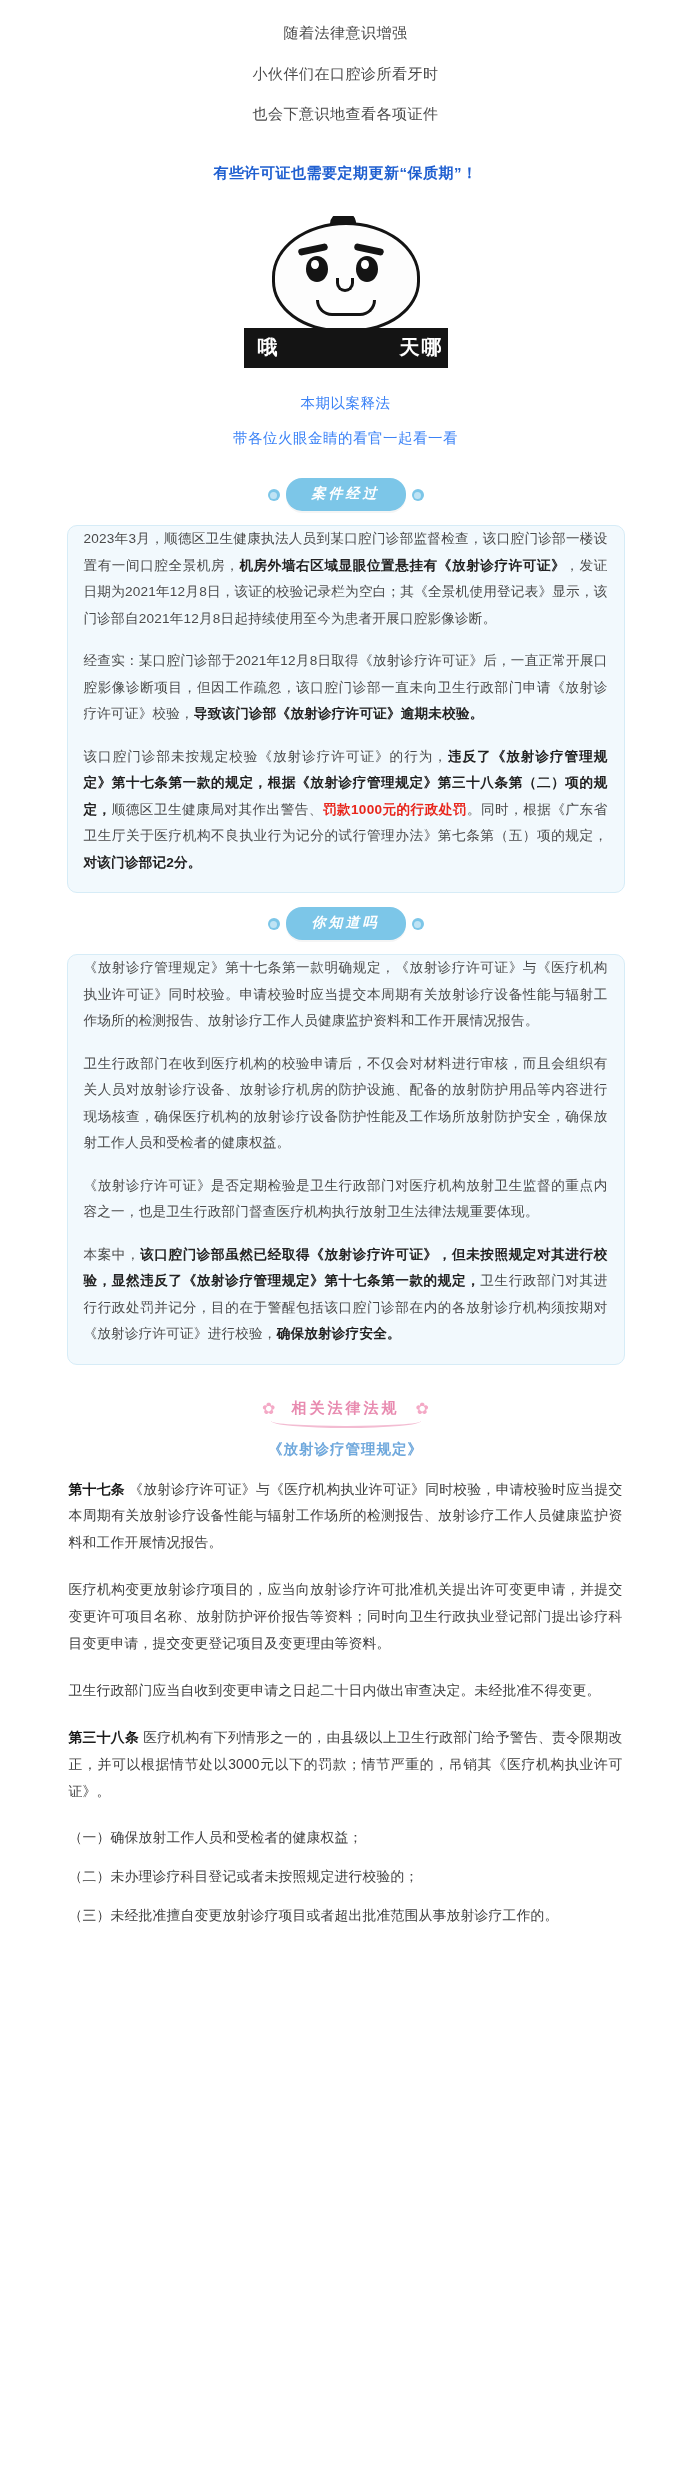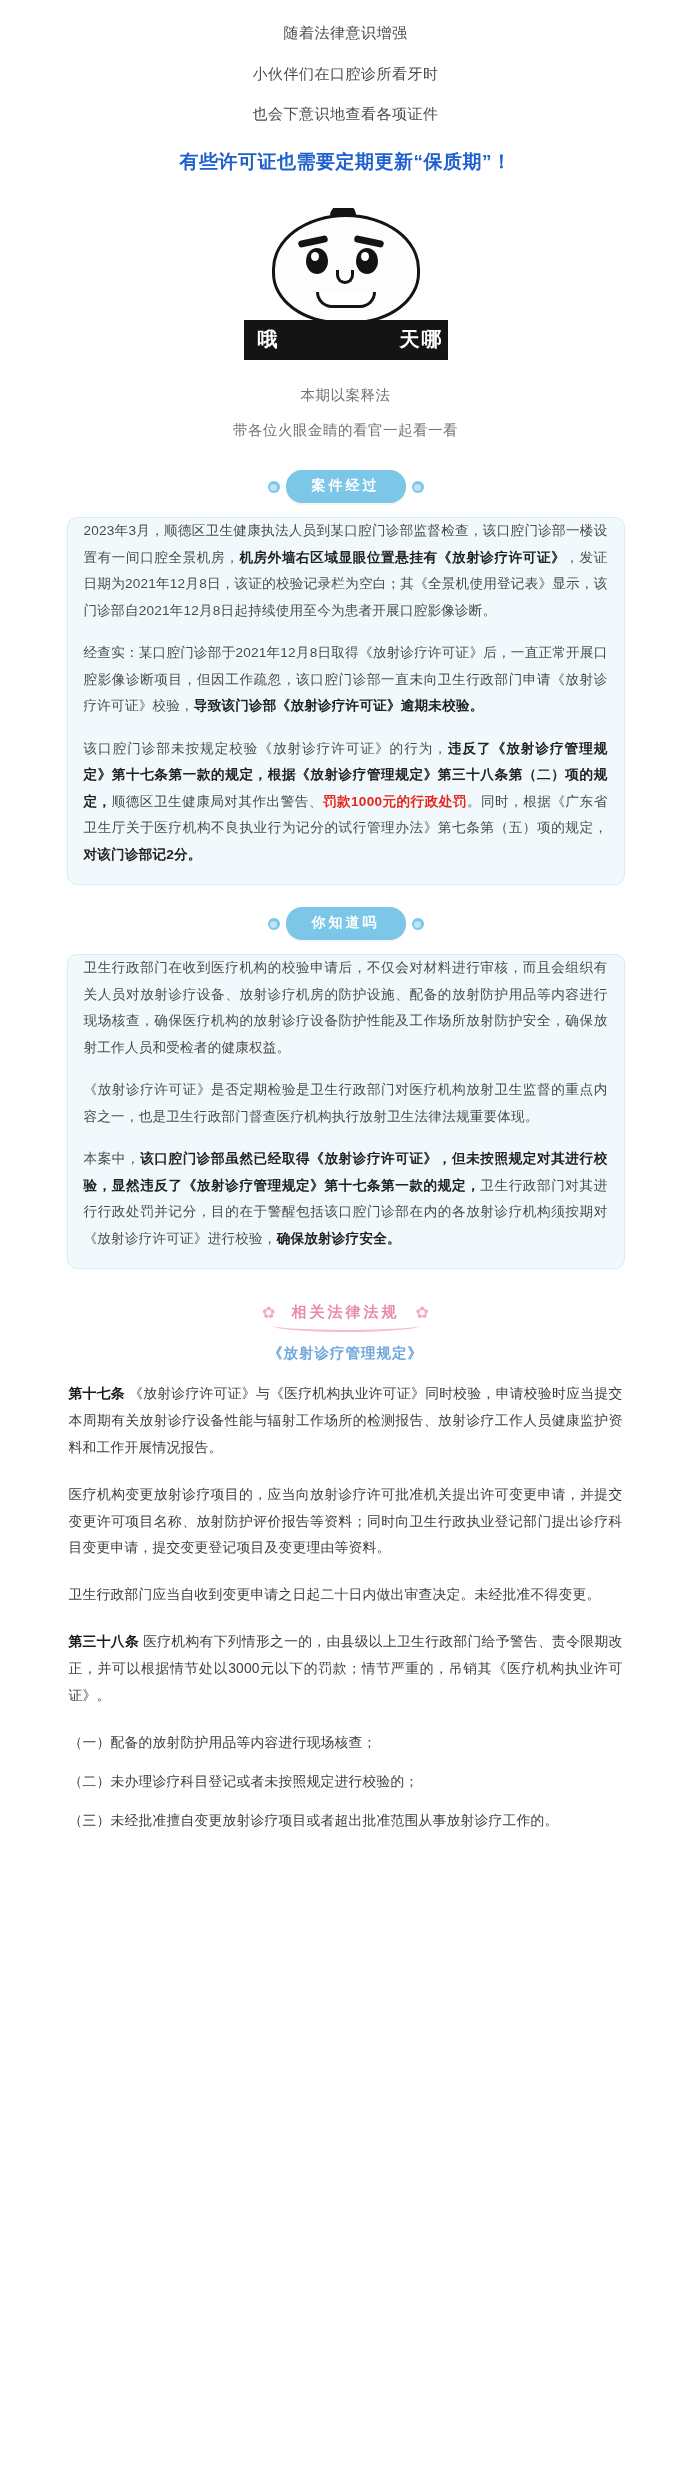--- a/index.html
+++ b/index.html
@@ -30,22 +30,22 @@
   .intro p {
     margin: 0 0 18px 0;
     font-size: 15px;
     line-height: 1.5;
     color: #4a4a4a;
     letter-spacing: .5px;
   }
   .intro p.highlight {
     color: #1f5fd0;
     font-weight: bold;
-    font-size: 19px;
-    margin-top: 22px;
+    font-size: 15px;
+    margin-top: 36px;
     margin-bottom: 10px;
   }
 
   
   .meme-wrap {
     display: flex;
     justify-content: center;
     margin: 14px 0 26px 0;
   }
   .meme {
@@ -143,31 +143,32 @@
   .meme .bar span.t1 { left: 14px; }
   .meme .bar span.t2 { right: 4px; text-align: center; }
 
   .sub-lines {
     text-align: center;
     margin: 6px 0 30px 0;
   }
   .sub-lines p {
     margin: 0 0 16px 0;
     font-size: 14.5px;
-    color: #737373;
+    color: #3b82f6;
     letter-spacing: .5px;
   }
 
   
   .section-head {
     display: flex;
     justify-content: center;
     align-items: flex-end;
-    margin: 22px 0 14px 0;
-    position: relative;
+    margin: 14px 0 14px 0;
+    position: relative;
+    font-style: italic;
   }
   .pill {
     position: relative;
     background: #7cc6e8;
     color: #ffffff;
     font-size: 14px;
     font-weight: bold;
     letter-spacing: 3px;
     padding: 7px 26px 8px 26px;
     border-radius: 16px;
@@ -328,20 +329,21 @@
 
   <div class="section-head">
     <div class="pill">
       <span class="ear l"></span>
       <span>你知道吗</span>
       <span class="ear r"></span>
     </div>
   </div>
 
   <div class="card">
+    <p>《放射诊疗管理规定》第十七条第一款明确规定，《放射诊疗许可证》与《医疗机构执业许可证》同时校验。申请校验时应当提交本周期有关放射诊疗设备性能与辐射工作场所的检测报告、放射诊疗工作人员健康监护资料和工作开展情况报告。</p>
     <p>卫生行政部门在收到医疗机构的校验申请后，不仅会对材料进行审核，而且会组织有关人员对放射诊疗设备、放射诊疗机房的防护设施、配备的放射防护用品等内容进行现场核查，确保医疗机构的放射诊疗设备防护性能及工作场所放射防护安全，确保放射工作人员和受检者的健康权益。</p>
     <p>《放射诊疗许可证》是否定期检验是卫生行政部门对医疗机构放射卫生监督的重点内容之一，也是卫生行政部门督查医疗机构执行放射卫生法律法规重要体现。</p>
     <p>本案中，<b class="bk">该口腔门诊部虽然已经取得《放射诊疗许可证》，但未按照规定对其进行校验，显然违反了《放射诊疗管理规定》第十七条第一款的规定，</b>卫生行政部门对其进行行政处罚并记分，目的在于警醒包括该口腔门诊部在内的各放射诊疗机构须按期对《放射诊疗许可证》进行校验，<b class="bk">确保放射诊疗安全。</b></p>
   </div>
 
   <div class="law-head">
     <span class="star">✿</span>
     <span class="txt">相关法律法规</span>
     <span class="star">✿</span>
     <span class="swoosh"></span>
@@ -356,21 +358,21 @@
     <p>
       <span>医疗机构变更放射诊疗项目的，应当向放射诊疗许可批准机关提出许可变更申请，并提交变更许可项目名称、放射防护评价报告等资料；同时向卫生行政执业登记部门提出诊疗科目变更申请，提交变更登记项目及变更理由等资料。</span>
     </p>
     <p>
       <span>卫生行政部门应当自收到变更申请之日起二十日内做出审查决定。未经批准不得变更。</span>
     </p>
     <p>
       <span class="lead">第三十八条</span><span> 医疗机构有下列情形之一的，由县级以上卫生行政部门给予警告、责令限期改正，并可以根据情节处以3000元以下的罚款；情节严重的，吊销其《医疗机构执业许可证》。</span>
     </p>
     <p class="item">
-      <span>（一）配备的放射防护用品等内容进行现场核查；</span>
+      <span>（一）确保放射工作人员和受检者的健康权益；</span>
     </p>
     <p class="item">
       <span>（二）未办理诊疗科目登记或者未按照规定进行校验的；</span>
     </p>
     <p class="item">
       <span>（三）未经批准擅自变更放射诊疗项目或者超出批准范围从事放射诊疗工作的。</span>
     </p>
   </div>
 
 </div>

